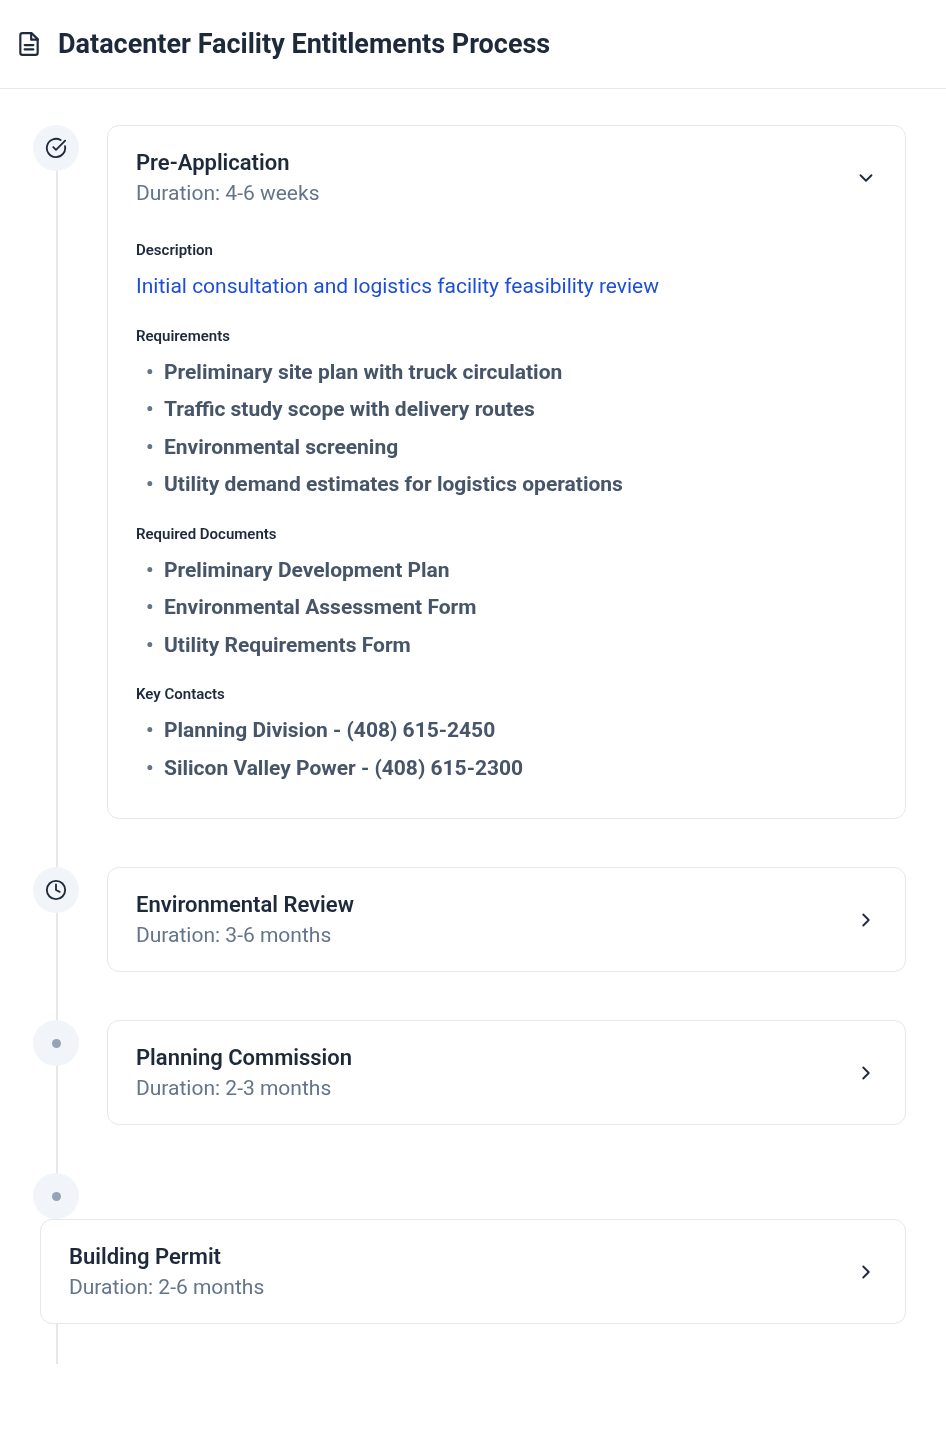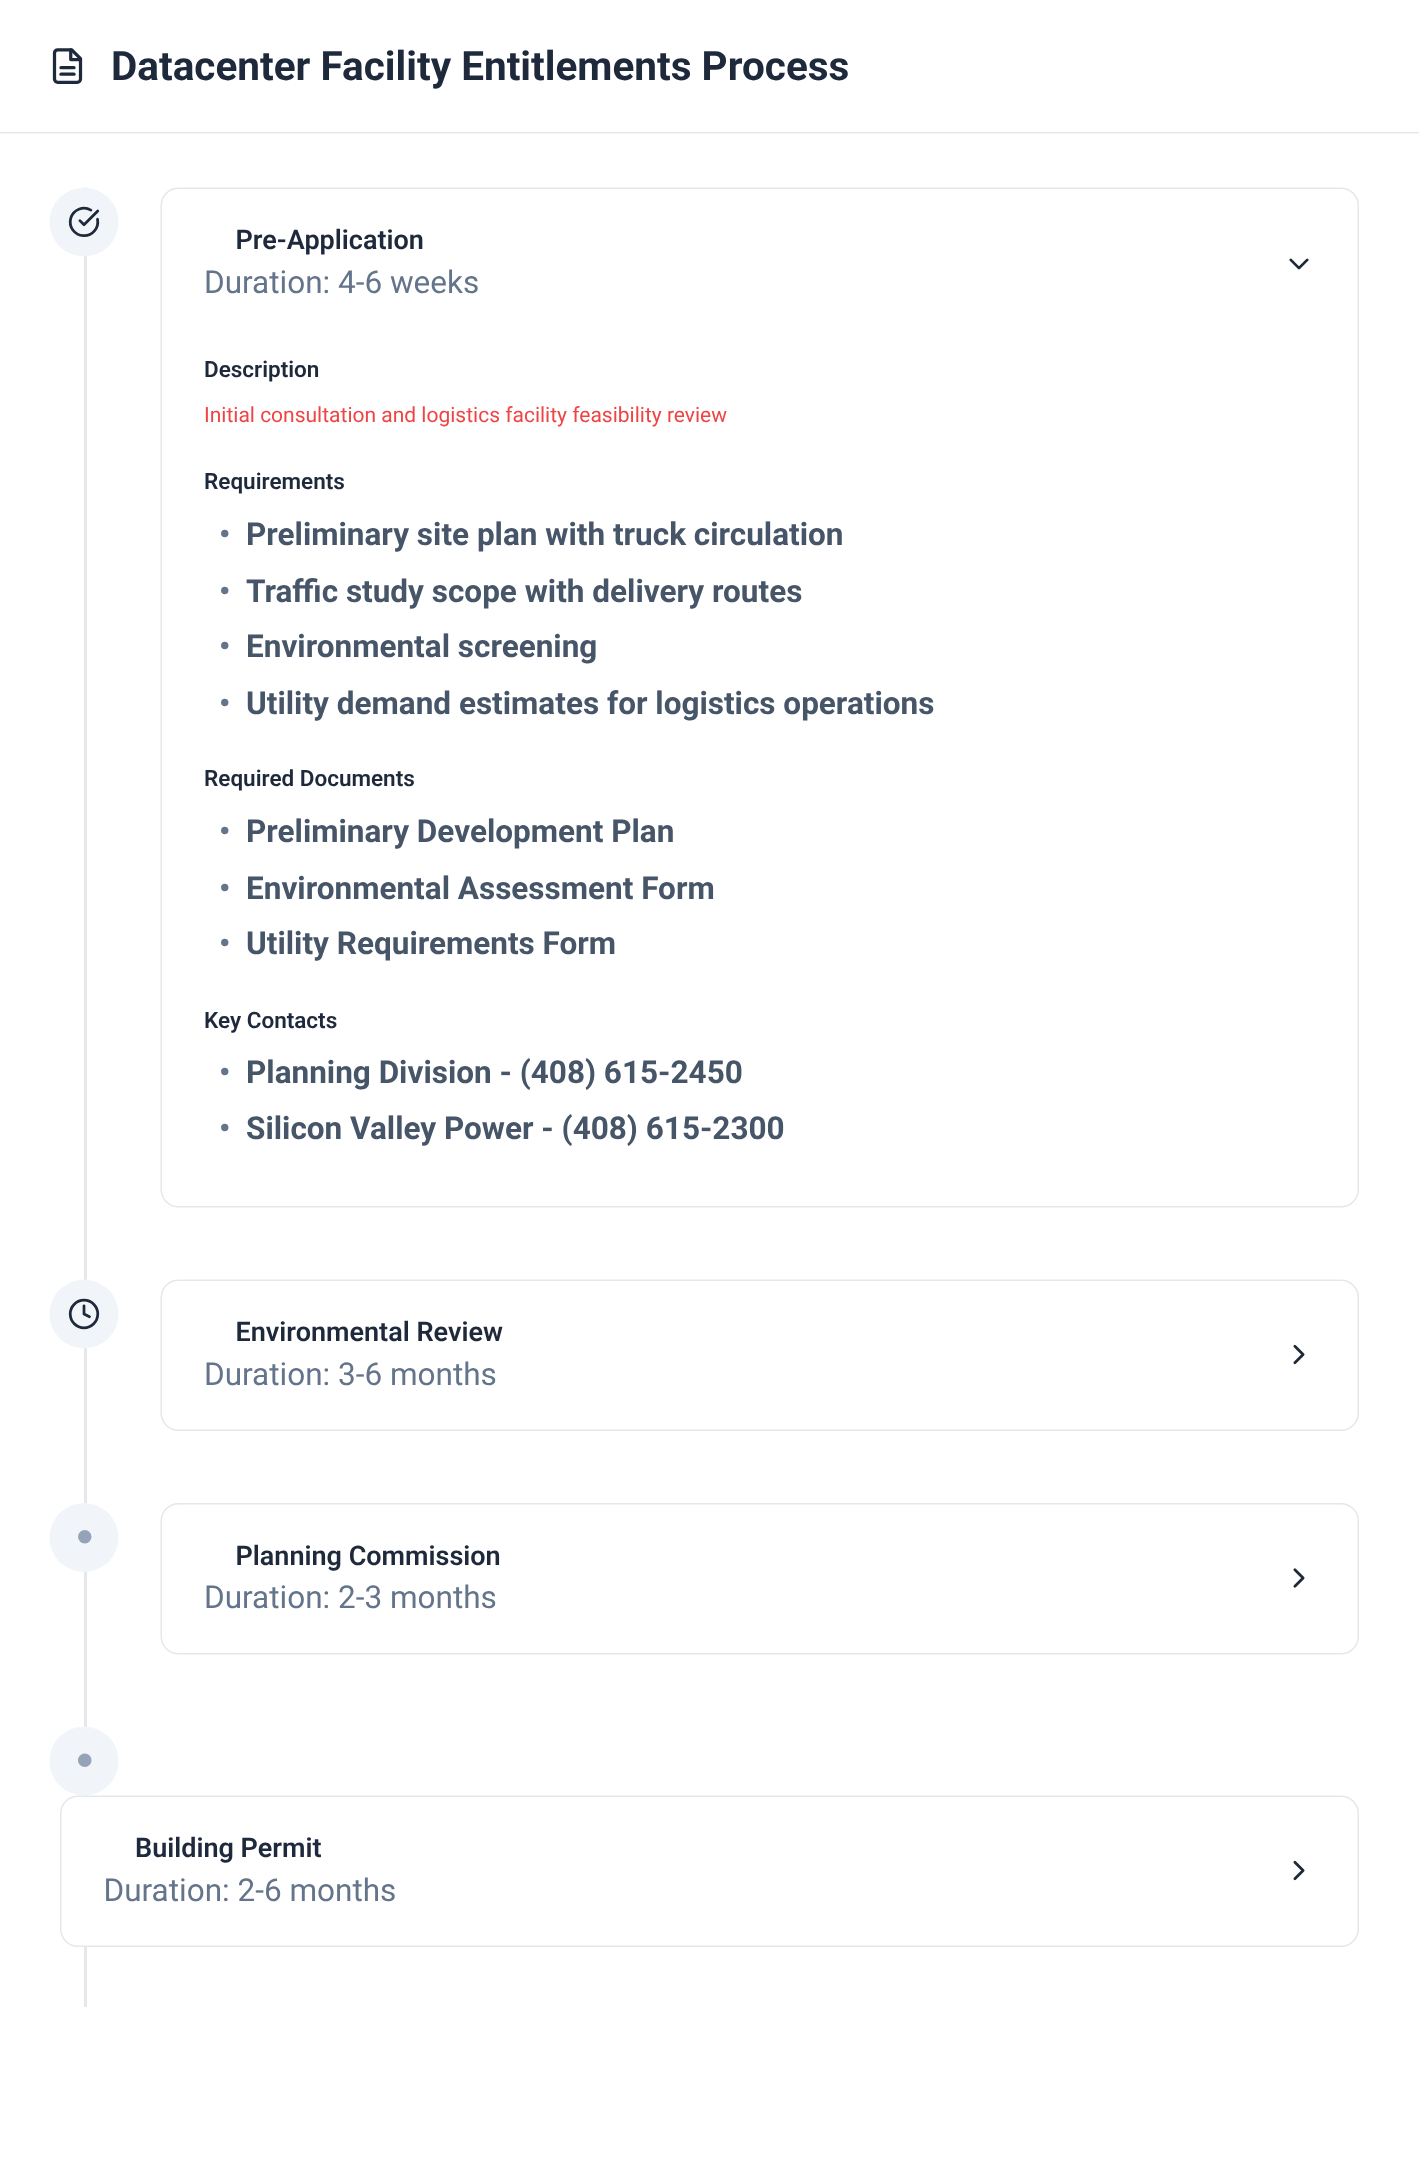--- a/index.html
+++ b/index.html
@@ -9,21 +9,21 @@
     }
     body {
       font-family: -apple-system, BlinkMacSystemFont, "Segoe UI", Roboto, Helvetica, Arial, sans-serif;
       background: #ffffff;
       color: #1e293b;
       width: 946px;
     }
     .header {
       display: flex;
       align-items: center;
-      padding: 28px 32px;
+      padding: 28px 16px;
       border-bottom: 1px solid #e5e7eb;
     }
     .header-icon {
       width: 26px;
       height: 26px;
       margin-right: 16px;
       color: #1e293b;
     }
     .header-title {
       font-size: 27px;
@@ -87,25 +87,24 @@
       align-items: center;
       justify-content: space-between;
       padding: 24px 28px;
       cursor: pointer;
     }
     .card.collapsed .card-header {
       padding: 24px 28px;
       align-items: center;
     }
     .card-title {
-      font-size: 18px;
+      font-size: 22px;
       font-weight: 600;
       color: #1e293b;
       margin-bottom: 6px;
-      margin-left: 21px;
     }
     .card-duration {
       font-size: 21px;
       color: #64748b;
       font-weight: 400;
     }
     .chevron {
       width: 22px;
       height: 22px;
       color: #1e293b;
@@ -120,22 +119,22 @@
     .section:first-child {
       margin-top: 12px;
     }
     .section-title {
       font-size: 15px;
       font-weight: 600;
       color: #1e293b;
       margin-bottom: 12px;
     }
     .section-text {
-      font-size: 14px;
-      color: #ef4444;
+      font-size: 21px;
+      color: #1d4ed8;
       line-height: 1.5;
     }
     .section-list {
       list-style: none;
       padding: 0;
       font-weight: bold;
     }
     .section-list li {
       font-size: 21px;
       color: #475569;

